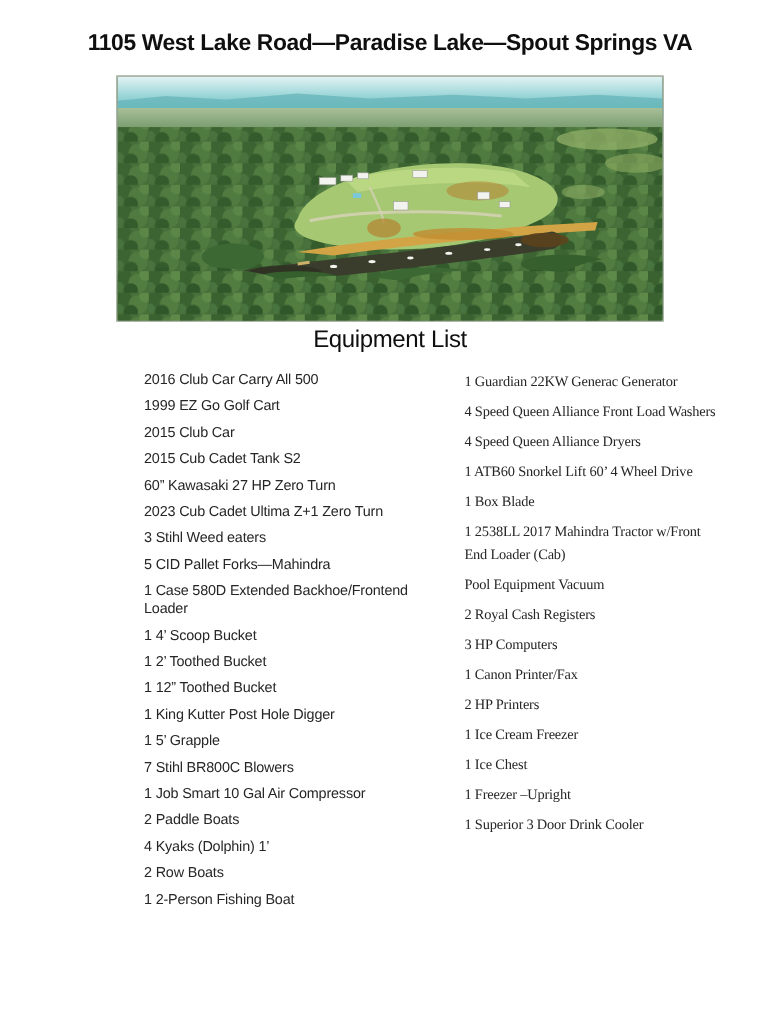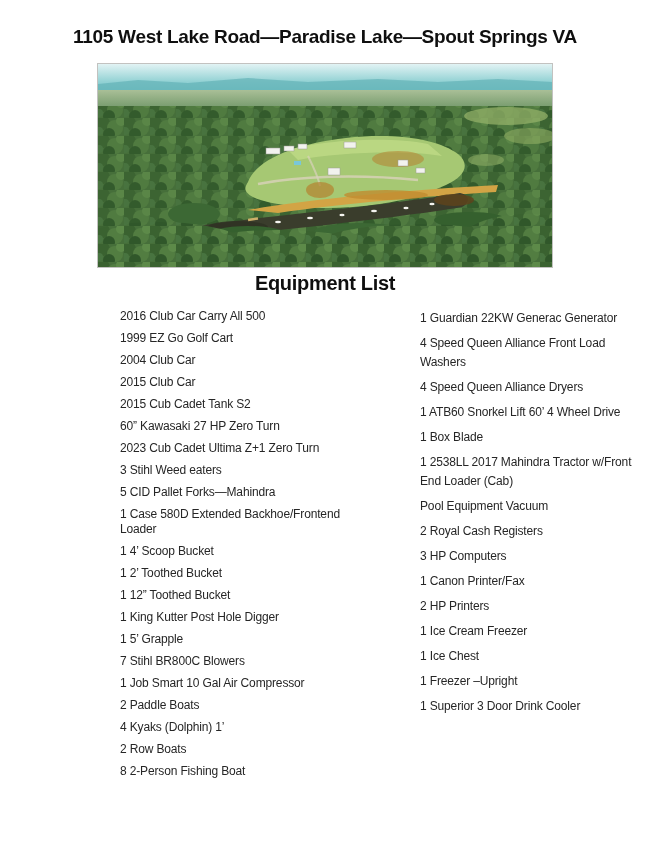--- a/index.html
+++ b/index.html
@@ -28,30 +28,30 @@
     border:1px solid #c2c2c0;
     background:#466f3a;
   }
   .photo-frame svg{display:block;}
   .section-heading{
     position:absolute;
     top:272px;left:0;width:650px;
     margin:0;
     text-align:center;
     font-size:20px;
-    font-weight:bold;
+    font-weight:normal;
     letter-spacing:-0.3px;
     color:#0f0f0f;
   }
   .col{
     position:absolute;
     top:309px;
   }
   .col-left{left:72px;width:292px;}
-  .col-right{left:372px;width:266px;}
+  .col-right{left:339px;width:266px;font-family:Liberation Serif, serif;}
   .item{
     font-size:12px;
     letter-spacing:-0.15px;
     color:#262626;
     margin-left:48px;
   }
   .col-left .item{line-height:15px;margin-bottom:7px;}
   .col-right .item{line-height:19px;margin-bottom:6px;}
 </style>
 </head>
@@ -149,39 +149,38 @@
         <ellipse cx="430" cy="180" rx="70" ry="30" fill="url(#canopy)"></ellipse>
       </g>
     </svg>
   </div>
 
   <h2 class="section-heading">Equipment List</h2>
 
   <div class="col col-left">
     <div class="item">2016 Club Car Carry All 500</div>
     <div class="item">1999 EZ Go Golf Cart</div>
-    <div class="item">2004 Club Car</div>
     <div class="item">2015 Club Car</div>
     <div class="item">2015 Cub Cadet Tank S2</div>
     <div class="item">60” Kawasaki 27 HP Zero Turn</div>
     <div class="item">2023 Cub Cadet Ultima Z+1 Zero Turn</div>
     <div class="item">3 Stihl Weed eaters</div>
     <div class="item">5 CID Pallet Forks—Mahindra</div>
     <div class="item">1 Case 580D Extended Backhoe/Frontend Loader</div>
     <div class="item">1 4’ Scoop Bucket</div>
     <div class="item">1 2’ Toothed Bucket</div>
     <div class="item">1 12” Toothed Bucket</div>
     <div class="item">1 King Kutter Post Hole Digger</div>
     <div class="item">1 5’ Grapple</div>
     <div class="item">7 Stihl BR800C Blowers</div>
     <div class="item">1 Job Smart 10 Gal Air Compressor</div>
     <div class="item">2 Paddle Boats</div>
     <div class="item">4 Kyaks (Dolphin) 1’</div>
     <div class="item">2 Row Boats</div>
-    <div class="item">8 2-Person Fishing Boat</div>
+    <div class="item">1 2-Person Fishing Boat</div>
   </div>
 
   <div class="col col-right">
     <div class="item">1 Guardian 22KW Generac Generator</div>
     <div class="item">4 Speed Queen Alliance Front Load Washers</div>
     <div class="item">4 Speed Queen Alliance Dryers</div>
     <div class="item">1 ATB60 Snorkel Lift 60’ 4 Wheel Drive</div>
     <div class="item">1 Box Blade</div>
     <div class="item">1 2538LL 2017 Mahindra Tractor w/Front End Loader (Cab)</div>
     <div class="item">Pool Equipment Vacuum</div>

